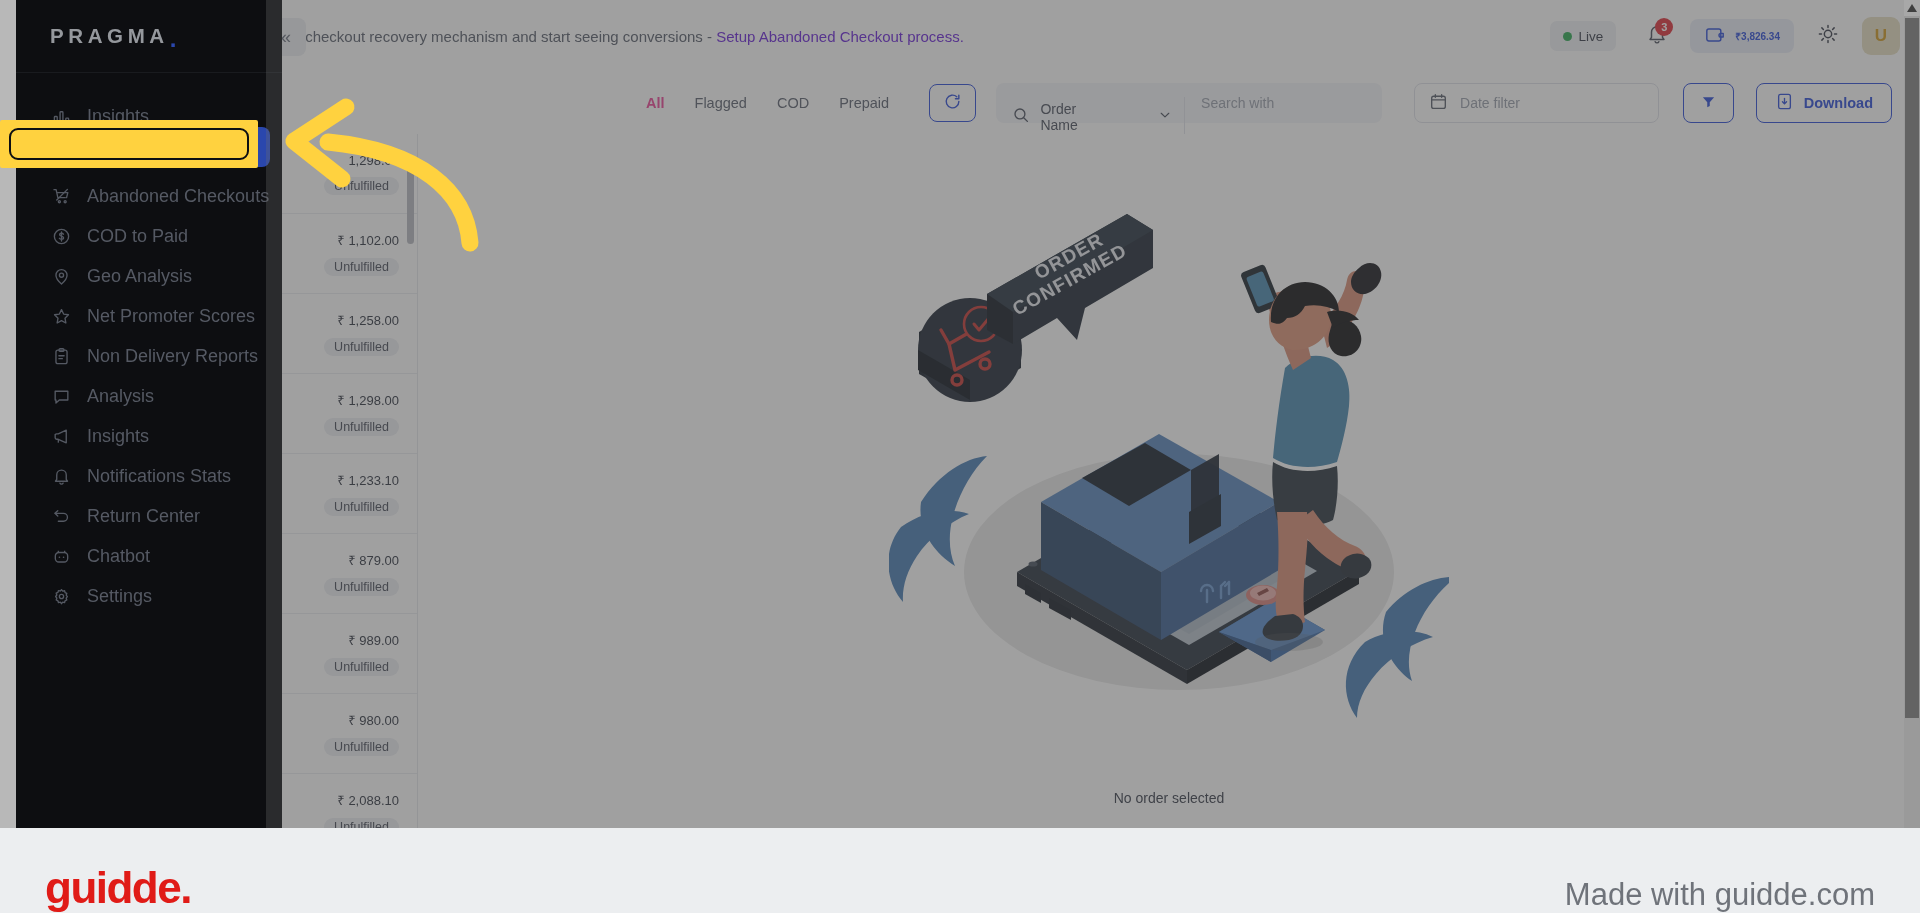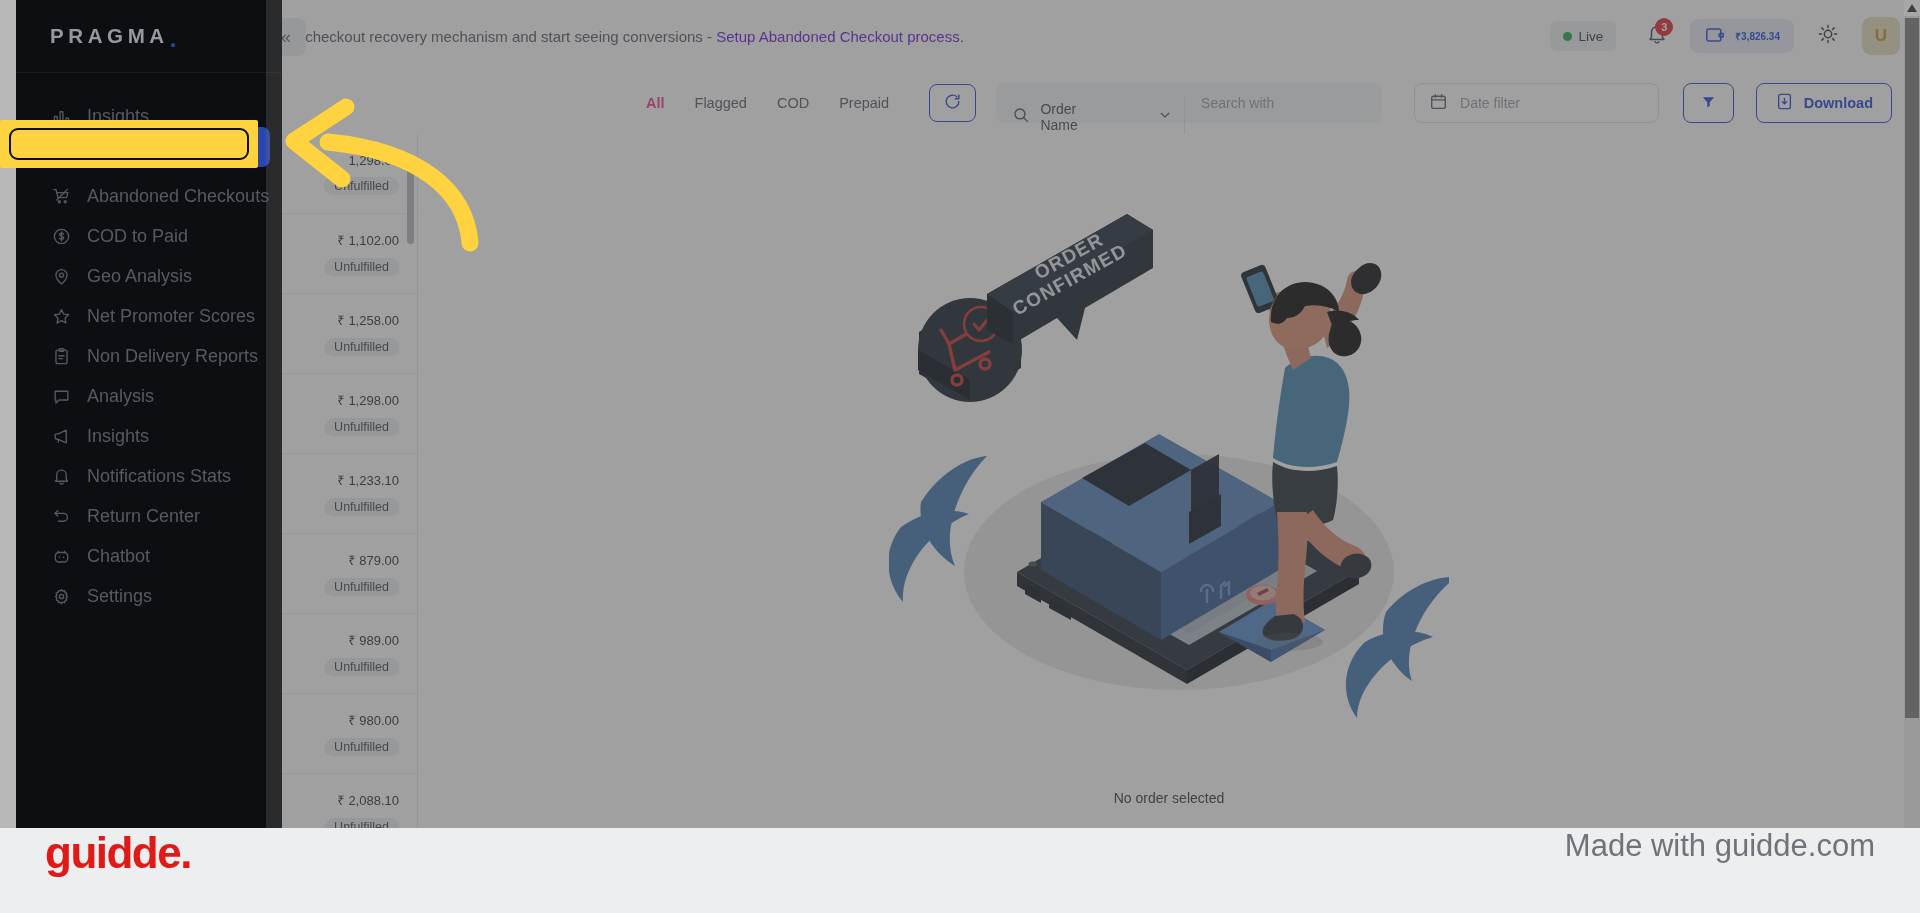--- a/index.html
+++ b/index.html
@@ -158,21 +158,21 @@
 
   
   #page-scrollbar { position: absolute; right: 0; top: 0; width: 16px; height: 828px; background: #a8a8a8; z-index: 80; }
   #page-scrollbar .track { position:absolute; left:0; top:16px; right:0; bottom:0; background:#9a9a9a; }
   #page-scrollbar .thumb { position: absolute; left: 1px; right: 1px; top: 18px; height: 700px; background: #636363; }
   #page-scrollbar .up { position:absolute; top:0; left:0; right:0; height:16px; display:flex; align-items:center; justify-content:center; }
 
   
   #guidde-bar {
     position: absolute; left: 0; bottom: 0; width: 1920px; height: 85px;
-    background: #eceef0; display: flex; align-items: flex-start; justify-content: space-between;
+    background: #eceef0; display: flex; align-items: flex-end; justify-content: space-between;
     padding: 0 45px; z-index: 90;
   }
   #guidde-logo { font-size: 44px; color: #e01b17; font-weight: 700; letter-spacing: -1.5px; }
   #guidde-made { font-size: 31px; color: #6f737a; }
 </style>
 </head>
 <body>
 
 <div id="app">
 

